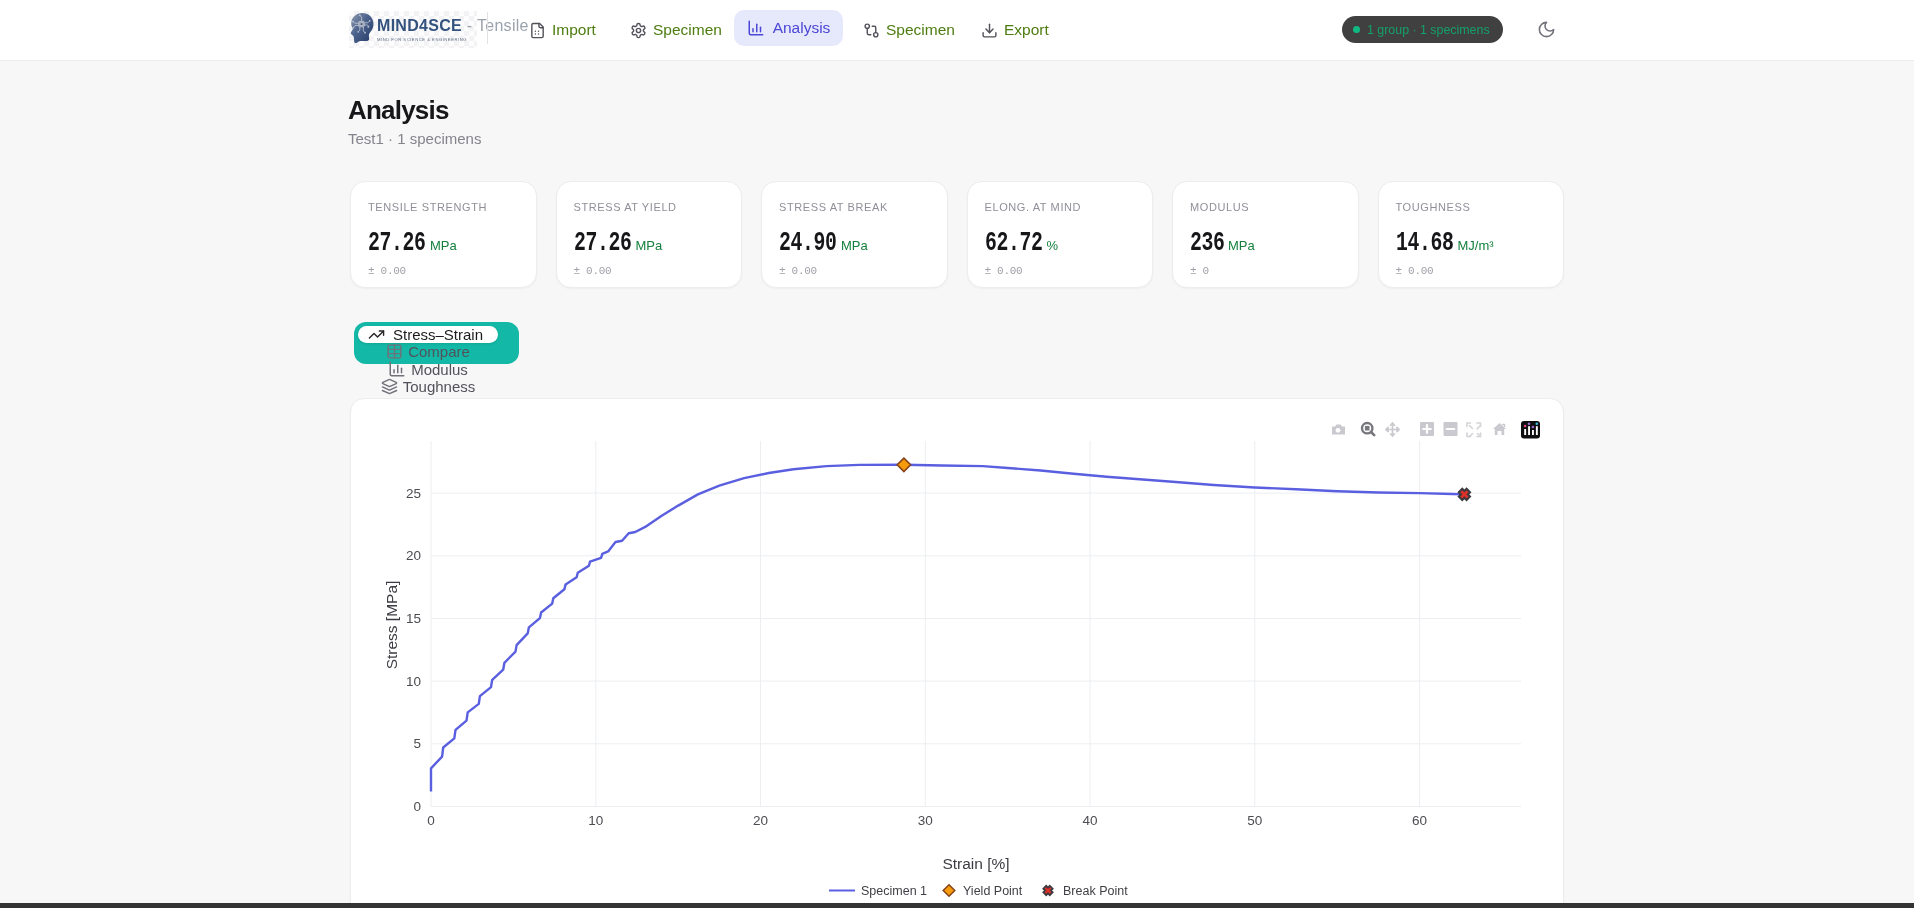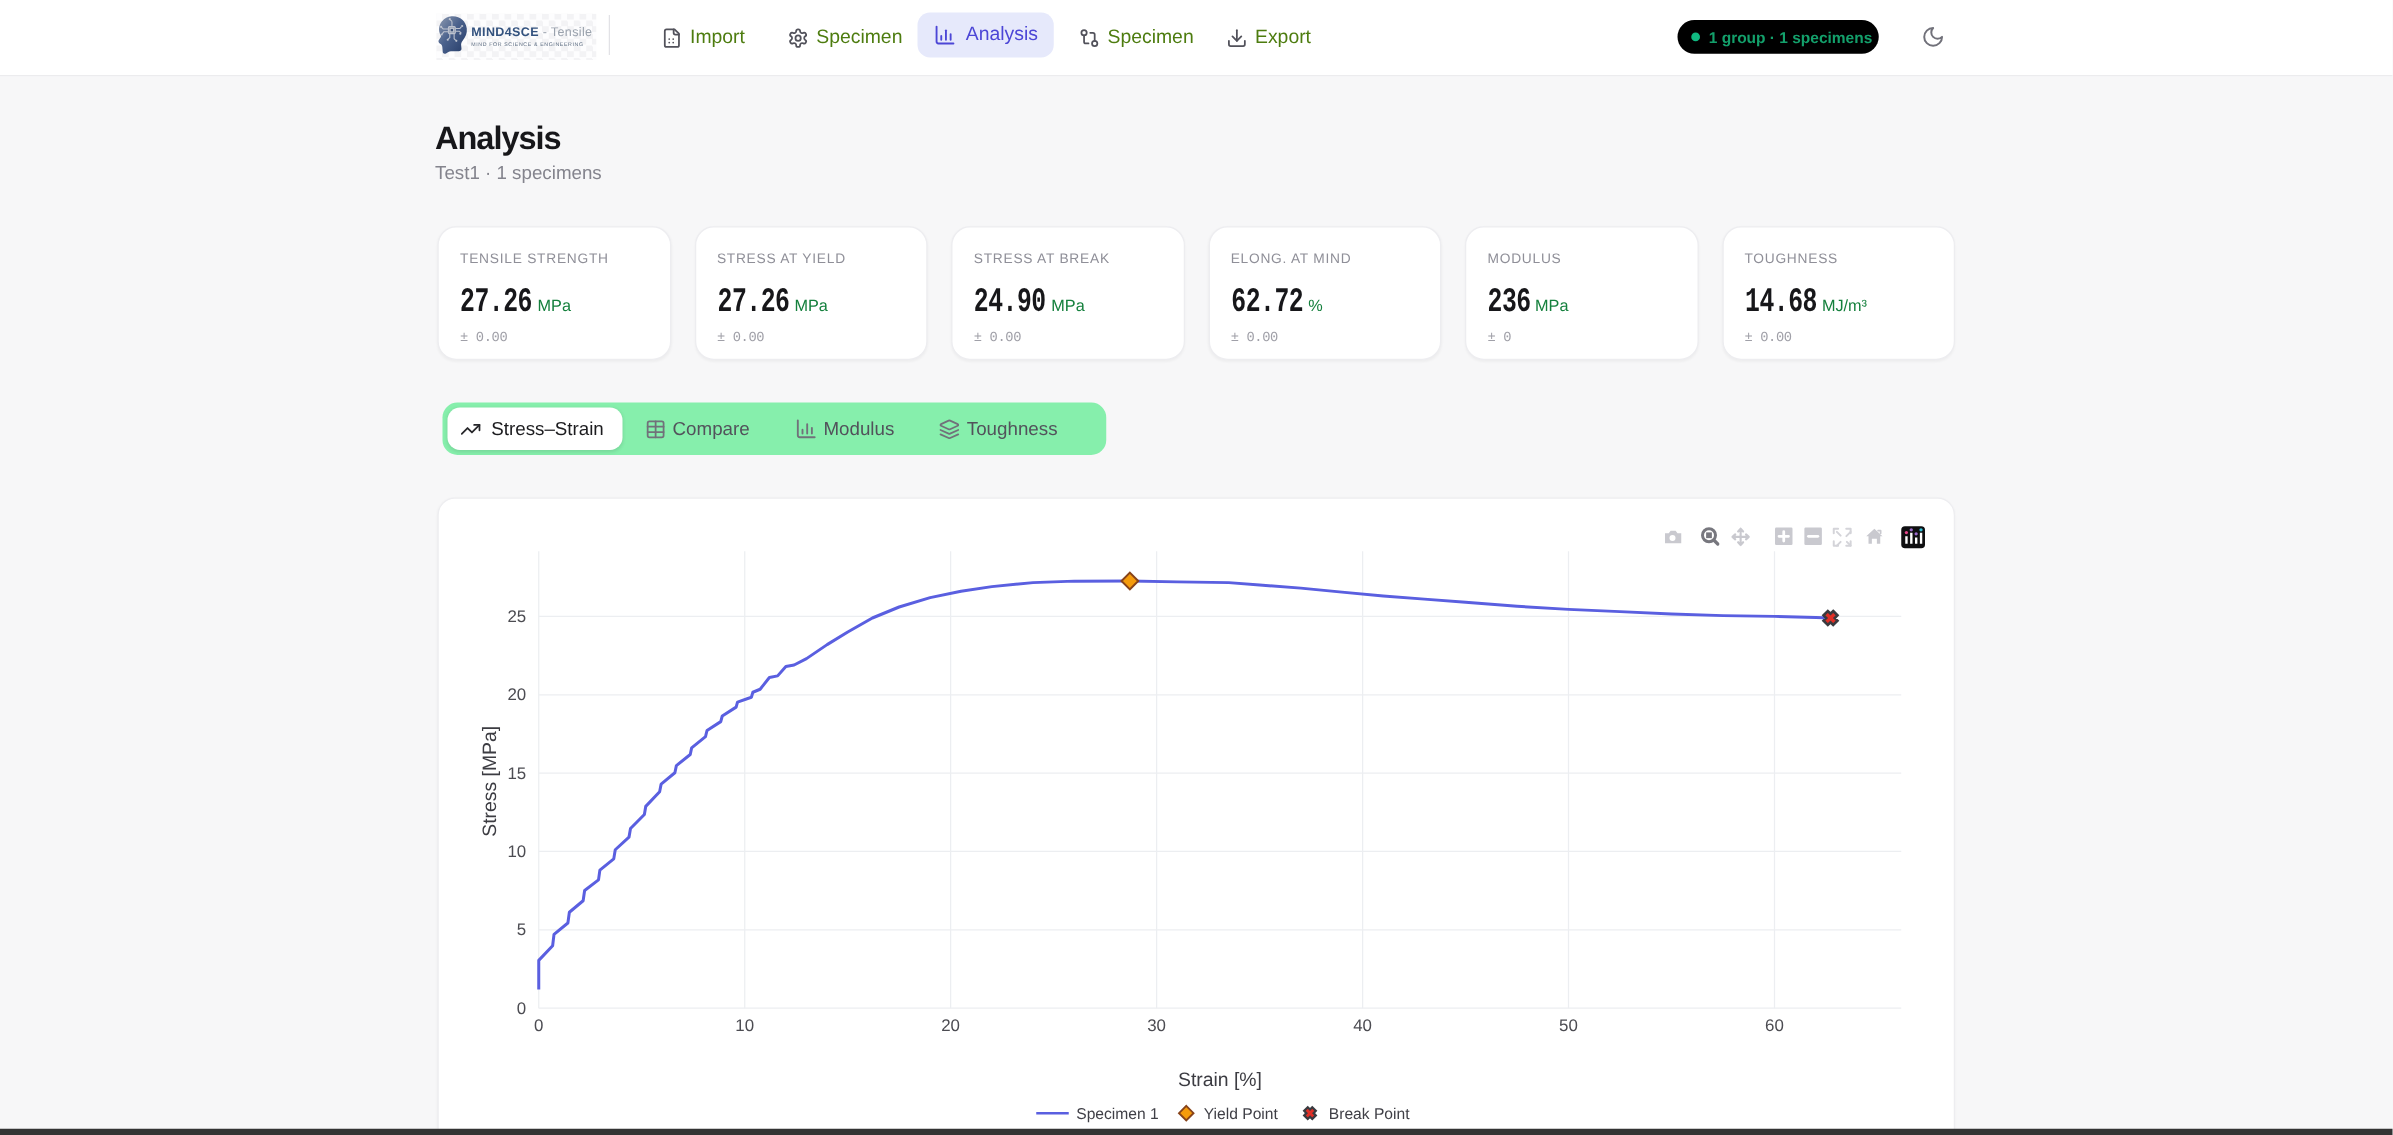--- a/index.html
+++ b/index.html
@@ -4,44 +4,44 @@
 <style>
 * { margin:0; padding:0; box-sizing:border-box; }
 html,body { width:1914px; height:908px; overflow:hidden; background:#f7f7f8; font-family:"Liberation Sans", sans-serif; }
 .abs { position:absolute; }
 
 .nav { position:absolute; left:0; top:0; width:1914px; height:61px; background:#fff; border-bottom:1px solid #ececee; }
 .logo-wrap { position:absolute; left:349px; top:11px; width:128px; height:37px;
   background:
    repeating-conic-gradient(#f3f3f5 0% 25%, #fdfdfe 0% 50%) 0 0/10px 10px; display:flex; align-items:center; }
 .logo-text { margin-left:28px; white-space:nowrap; }
-.logo-title { font-size:10px; font-weight:700; color:#33527e; letter-spacing:.3px; }
+.logo-title { font-size:16px; font-weight:700; color:#33527e; letter-spacing:.3px; }
 .logo-title .ten { color:#9aa2ad; font-weight:400; }
 .logo-sub { font-size:4.2px; color:#5b6b80; letter-spacing:.5px; margin-top:1.5px; }
 .nav-div { position:absolute; left:487px; top:12px; width:1px; height:32px; background:#e2e2e6; }
 .nav-item { position:absolute; top:0; height:60px; display:flex; align-items:center; gap:6px; color:#4d7c0f; font-size:15.5px; }
 .nav-item svg { stroke:#52525b; }
 .nav-pill { position:absolute; left:734px; top:10px; width:109px; height:36px; background:#e6e9fb; border-radius:10px; display:flex; align-items:center; justify-content:center; gap:8px; color:#4c46d6; font-size:15.5px; font-weight:500; }
 .nav-pill svg { stroke:#4c46d6; }
-.gpill { position:absolute; left:1342px; top:16px; white-space:nowrap; width:161px; height:27px; background:#000000; border-radius:14px; display:flex; align-items:center; color:#13a06b; font-size:12.4px; font-weight:700; }
+.gpill { position:absolute; left:1342px; top:16px; white-space:nowrap; width:161px; height:27px; background:#404040; border-radius:14px; display:flex; align-items:center; color:#13a06b; font-size:12.4px; font-weight:400; }
 .gdot { flex-shrink:0; width:7px; height:7px; border-radius:50%; background:#10b981; margin:0 7px 0 11px; }
 
 h1 { position:absolute; left:348px; top:95px; font-size:26px; font-weight:700; color:#17171a; letter-spacing:-0.8px; }
 .sub { position:absolute; left:348px; top:130px; font-size:15px; color:#84848d; }
 
 .cards { position:absolute; left:350px; top:181px; width:1214px; display:grid; grid-template-columns:repeat(6,1fr); gap:19px; }
 .card { background:#fff; border:1px solid #ededf0; border-radius:15px; height:107px; padding:19px 17px; box-shadow:0 1px 2px rgba(0,0,0,.04); }
 .clabel { font-size:11px; font-weight:400; color:#8f8f98; letter-spacing:.6px; }
 .cval { margin-top:13.5px; font-family:"Liberation Mono", monospace; font-size:27.5px; font-weight:700; color:#17171a; white-space:nowrap; }
 .num { display:inline-block; transform:scaleX(0.72); transform-origin:0 60%; letter-spacing:-0.5px; }
 .num5 { margin-right:-20px; } .num3 { margin-right:-12px; }
 .cunit { font-size:13px; color:#15803d; font-weight:400; font-family:"Liberation Sans",sans-serif; letter-spacing:0; margin-left:2px; display:inline-block; }
 .cerr { margin-top:7px; font-family:"Liberation Mono", monospace; font-size:11px; color:#a0a0a8; letter-spacing:-0.3px; }
 
-.tabs { position:absolute; left:354px; top:322px; height:42px; background:#86efac; border-radius:12px; display:flex; align-items:center; padding:4px 21px 4px 4px; gap:0; }
+.tabs { position:absolute; left:354px; top:322px; height:42px; background:#14b8a6; border-radius:12px; display:flex; align-items:center; padding:4px 21px 4px 4px; gap:0;flex-direction:column; }
 .tab { display:flex; align-items:center; gap:5px; font-size:15px; color:#52525b; padding:0 18px; height:34px; }
 .tab svg { stroke:#71717a; }
 .tab.active { background:#fff; border-radius:10px; color:#1c1c1f; font-weight:500; box-shadow:0 1px 3px rgba(0,0,0,.10); padding:0 15px 0 10px; gap:8px; }
 .tab.active svg { stroke:#27272a; }
 
 .chart-card { position:absolute; left:350px; top:398px; width:1214px; height:520px; background:#fff; border:1px solid #ededf0; border-radius:14px; box-shadow:0 1px 2px rgba(0,0,0,.04); }
 .botbar { position:absolute; left:0; top:903px; width:1914px; height:5px; background:#333; }
 </style>
 </head>
 <body>

